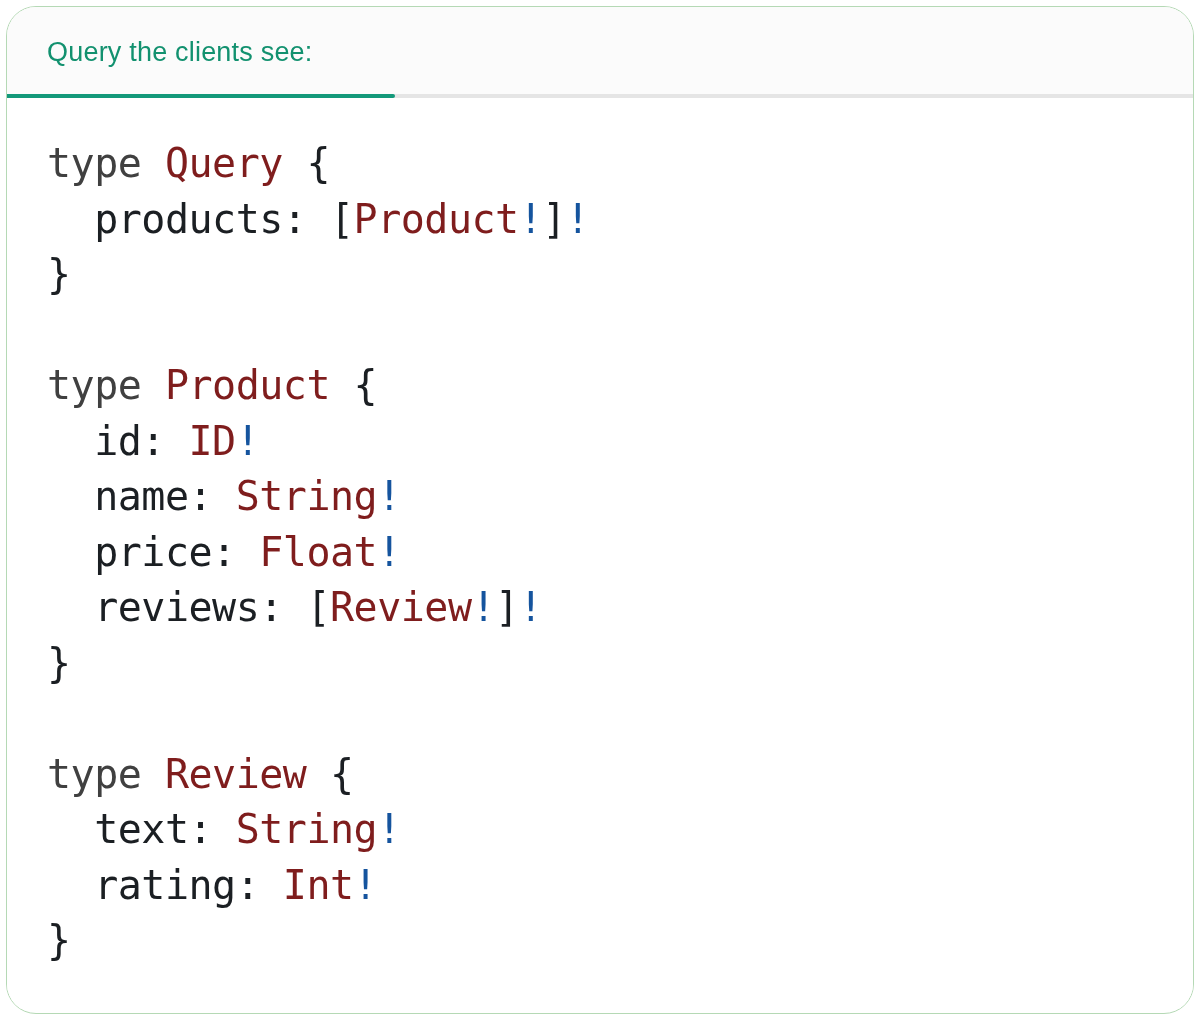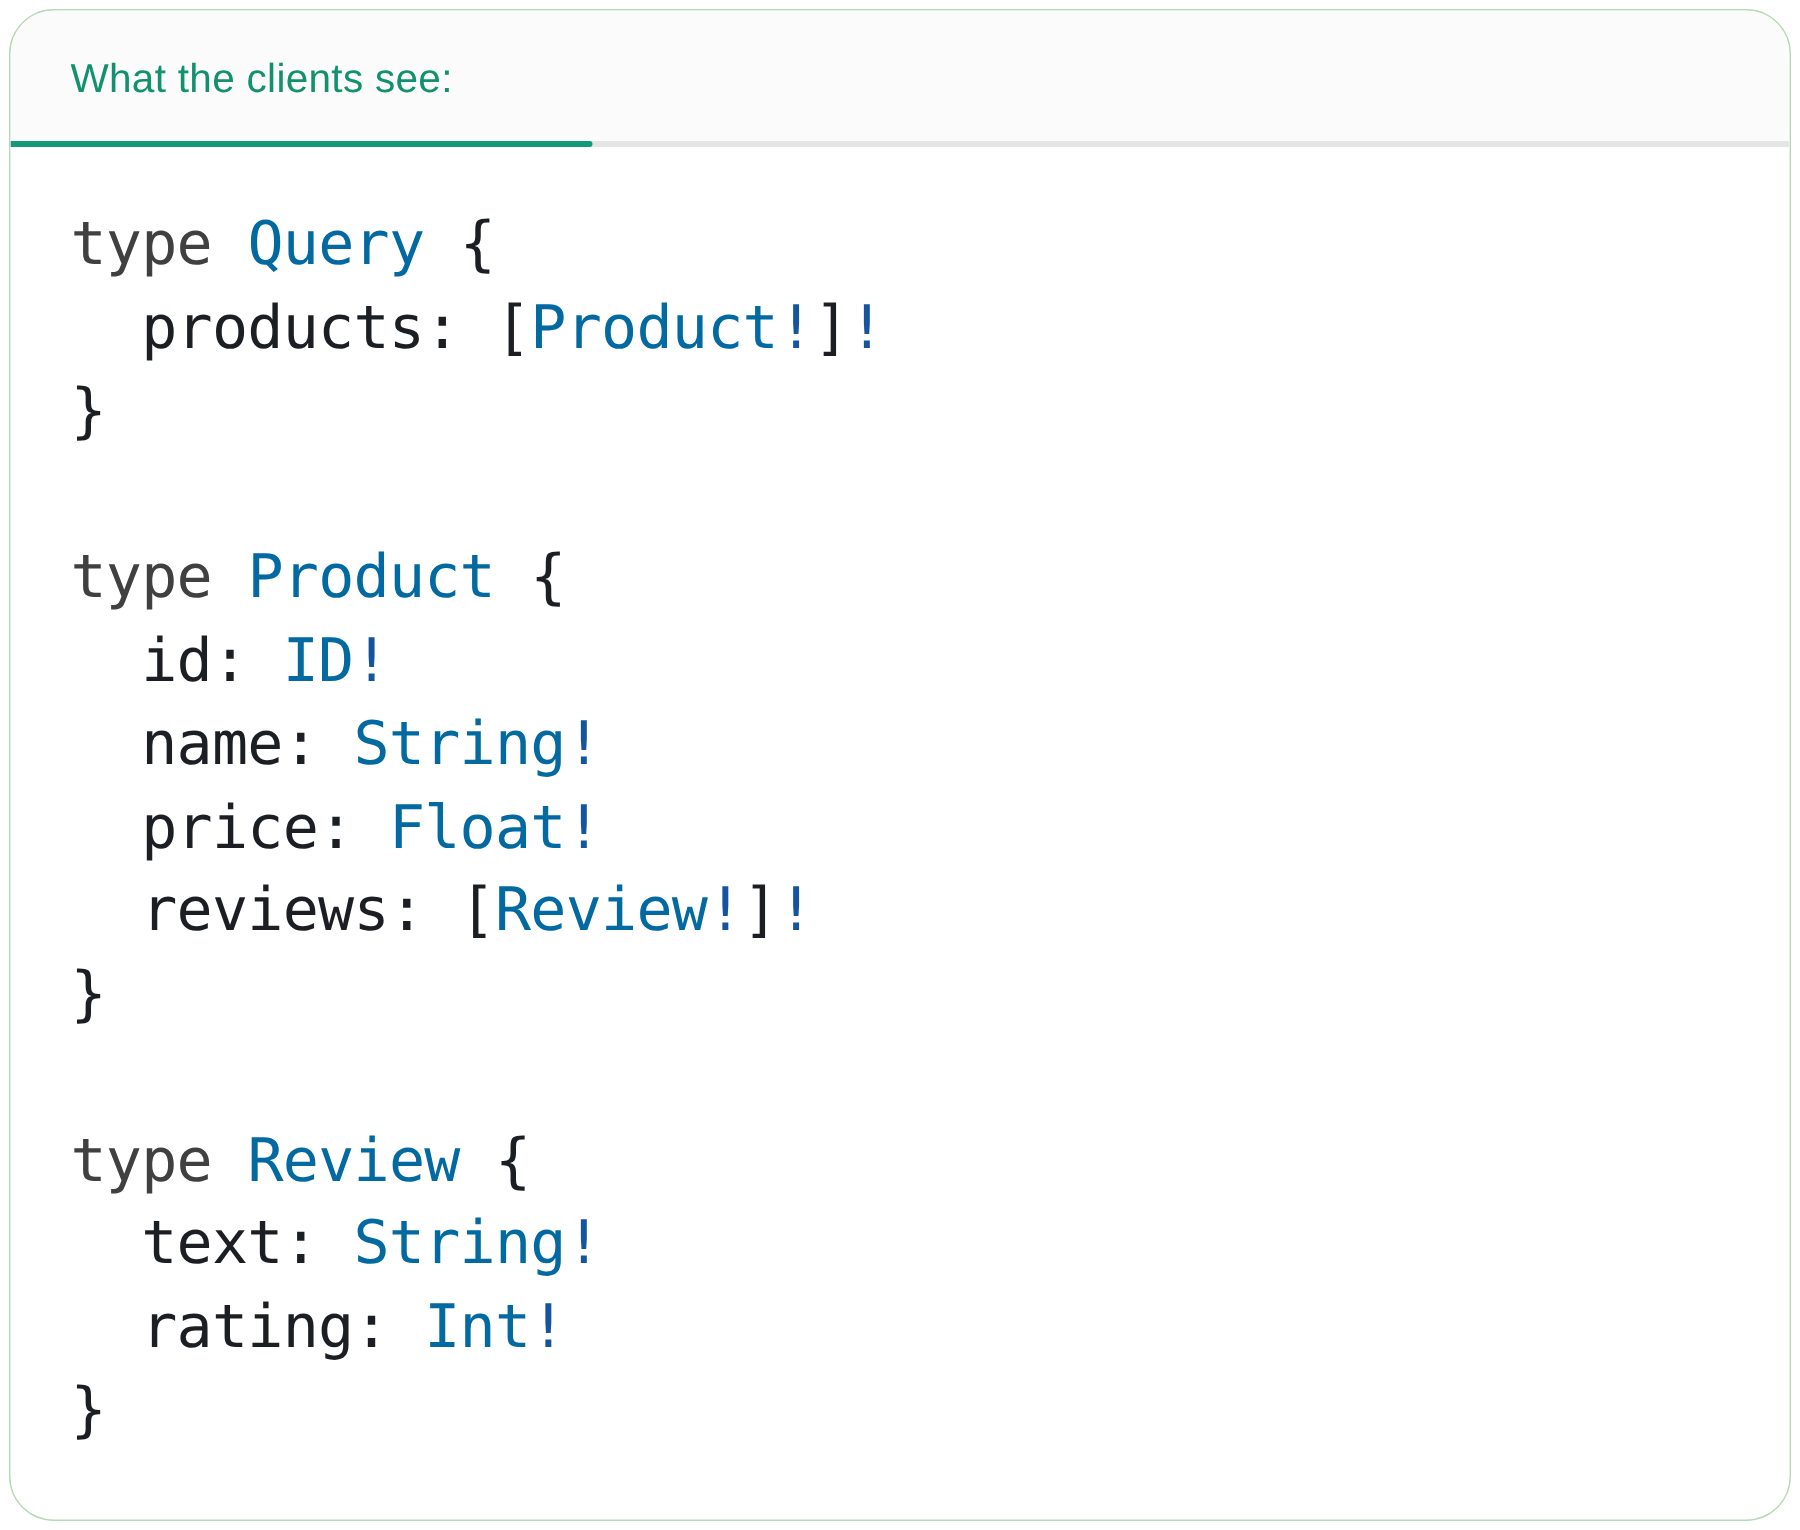--- a/index.html
+++ b/index.html
@@ -51,28 +51,28 @@
   }
   .code-block {
     font-family: "DejaVu Sans Mono", "Liberation Mono", monospace;
     font-size: 40px;
     line-height: 55.5px;
     white-space: pre;
     letter-spacing: -0.5px;
   }
   .code-line { height: 55.5px; }
   .tok-kw    { color: #404040; }
-  .tok-type  { color: #0369a1; }
+  .tok-type  { color: #7f1d1d; }
   .tok-plain { color: #1b1f23; }
   .tok-bang  { color: #15549e; }
 </style>
 </head>
 <body>
 
 <div class="card">
   <div class="card-header">
-    <span class="tab-label">What the clients see:</span>
+    <span class="tab-label">Query the clients see:</span>
     <div class="tab-underline"></div>
   </div>
   <div class="card-body">
     <div class="code-block"><div class="code-line"><span class="tok-kw">type</span><span class="tok-plain"> </span><span class="tok-type">Query</span><span class="tok-plain"> {</span></div><div class="code-line"><span class="tok-plain">  products: [</span><span class="tok-type">Product</span><span class="tok-bang">!</span><span class="tok-plain">]</span><span class="tok-bang">!</span></div><div class="code-line"><span class="tok-plain">}</span></div><div class="code-line">&nbsp;</div><div class="code-line"><span class="tok-kw">type</span><span class="tok-plain"> </span><span class="tok-type">Product</span><span class="tok-plain"> {</span></div><div class="code-line"><span class="tok-plain">  id: </span><span class="tok-type">ID</span><span class="tok-bang">!</span></div><div class="code-line"><span class="tok-plain">  name: </span><span class="tok-type">String</span><span class="tok-bang">!</span></div><div class="code-line"><span class="tok-plain">  price: </span><span class="tok-type">Float</span><span class="tok-bang">!</span></div><div class="code-line"><span class="tok-plain">  reviews: [</span><span class="tok-type">Review</span><span class="tok-bang">!</span><span class="tok-plain">]</span><span class="tok-bang">!</span></div><div class="code-line"><span class="tok-plain">}</span></div><div class="code-line">&nbsp;</div><div class="code-line"><span class="tok-kw">type</span><span class="tok-plain"> </span><span class="tok-type">Review</span><span class="tok-plain"> {</span></div><div class="code-line"><span class="tok-plain">  text: </span><span class="tok-type">String</span><span class="tok-bang">!</span></div><div class="code-line"><span class="tok-plain">  rating: </span><span class="tok-type">Int</span><span class="tok-bang">!</span></div><div class="code-line"><span class="tok-plain">}</span></div></div>
   </div>
 </div>
 
 </body></html>

